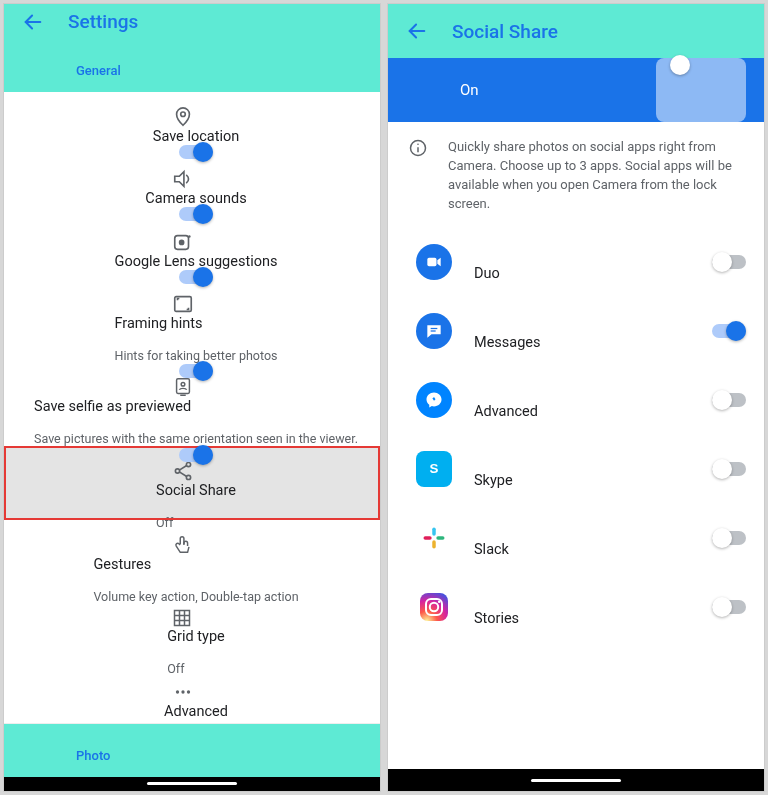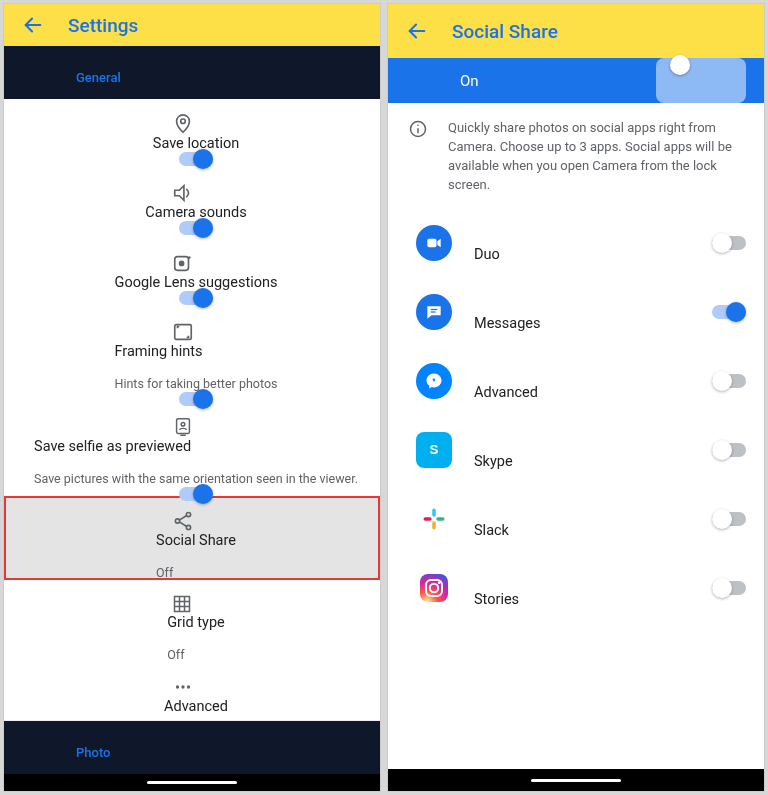--- a/index.html
+++ b/index.html
@@ -16,38 +16,38 @@
   .phone {
     flex: 1;
     background: #fff;
     display: flex;
     flex-direction: column;
     position: relative;
     box-shadow: 0 0 0 1px rgba(0,0,0,0.05);
   }
   .appbar {
     height: 54px;
-    background: #fde047;
+    background: #5eead4;
     display: flex;
     align-items: center;
     padding: 0 18px;
     gap: 24px;
   }
   .appbar .back { color: #1a73e8; display:flex; }
   .appbar .title {
     color: #1a73e8;
     font-size: 19px;
     font-weight: 500;
   }
   .section-header {
     color: #1a73e8;
     font-size: 13px;
     font-weight: 500;
     padding: 24px 0 14px 72px;
-    background: #0f172a;
+    background: #5eead4;
   }
   .setting-row {
     display: flex;
     align-items: center;
     padding: 14px 14px 14px 22px;
     min-height: 56px;
     flex-direction: column;
   }
   .setting-row .icon {
     width: 48px;
@@ -77,21 +77,21 @@
     outline: 2px solid #e53935;
     outline-offset:-2px;
   }
   .divider { height:1px; background:#eee; }
   .navbar {
     height:22px; background:#000; margin-top:auto;
     display:flex; align-items:center; justify-content:center;
   }
   .navbar .pill { width:90px; height:3px; background:#fff; border-radius:2px;}
   .banner {
-    background:#1a73e8; color:#fff; height:45px;
+    background:#1a73e8; color:#fff; height:64px;
     display:flex; align-items:center; padding:0 18px 0 72px;
     justify-content:space-between;
     font-size:15px;
   }
   .banner .toggle { background: rgba(255,255,255,0.5);}
   .info-row {
     display:flex; padding:16px 20px 14px 20px; gap:20px;
     align-items:flex-start; color:#5f6368;
   }
   .info-row .info-icon { flex-shrink:0; }
@@ -207,20 +207,33 @@
           <line x1="8" y1="11" x2="16" y2="6"></line>
           <line x1="8" y1="13" x2="16" y2="18"></line>
         </svg>
     </span>
     <div class="texts">
       <div class="label">Social Share</div>
       <div class="sub">Off</div>
     </div>
   </div>
 
+  <div class="setting-row">
+    <span class="icon">
+      <svg width="22" height="22" viewBox="0 0 24 24" fill="none" stroke="#5f6368" stroke-width="1.6">
+          <path d="M9 11V5a2 2 0 1 1 4 0v7"></path>
+          <path d="M13 11v-1a2 2 0 1 1 4 0v3"></path>
+          <path d="M9 12l-1.5-1.5a2 2 0 0 0-3 2.5L9 20h8l1.5-6"></path>
+        </svg>
+    </span>
+    <div class="texts">
+      <div class="label">Gestures</div>
+      <div class="sub">Volume key action, Double-tap action</div>
+    </div>
+  </div>
 
   <div class="setting-row">
     <span class="icon">
       <svg width="20" height="20" viewBox="0 0 24 24" fill="none" stroke="#5f6368" stroke-width="1.8">
           <rect x="3" y="3" width="18" height="18"></rect>
           <line x1="9" y1="3" x2="9" y2="21"></line>
           <line x1="15" y1="3" x2="15" y2="21"></line>
           <line x1="3" y1="9" x2="21" y2="9"></line>
           <line x1="3" y1="15" x2="21" y2="15"></line>
         </svg>

